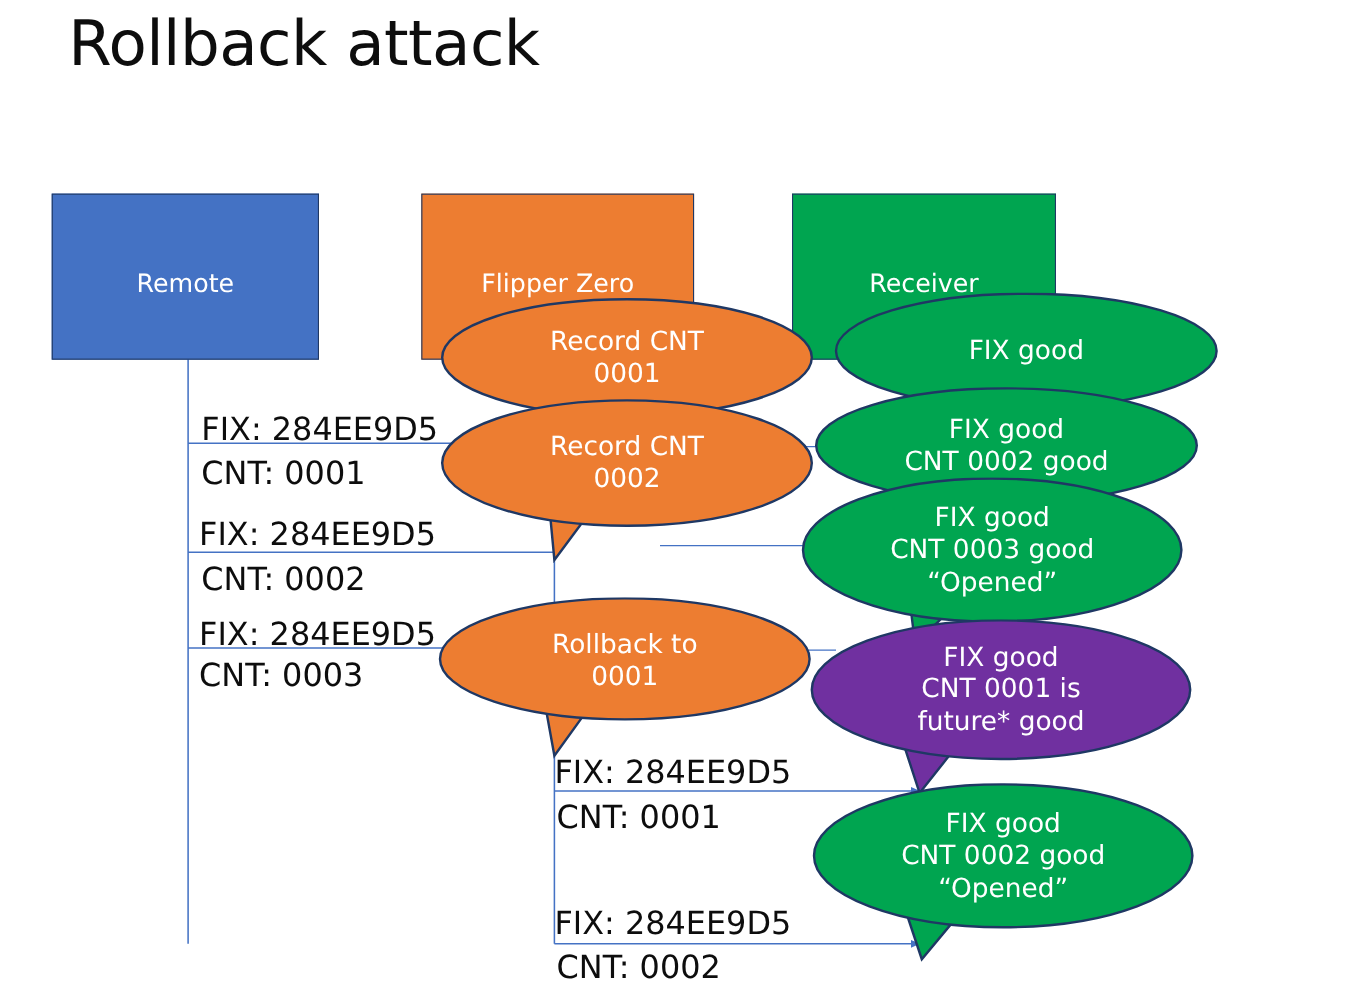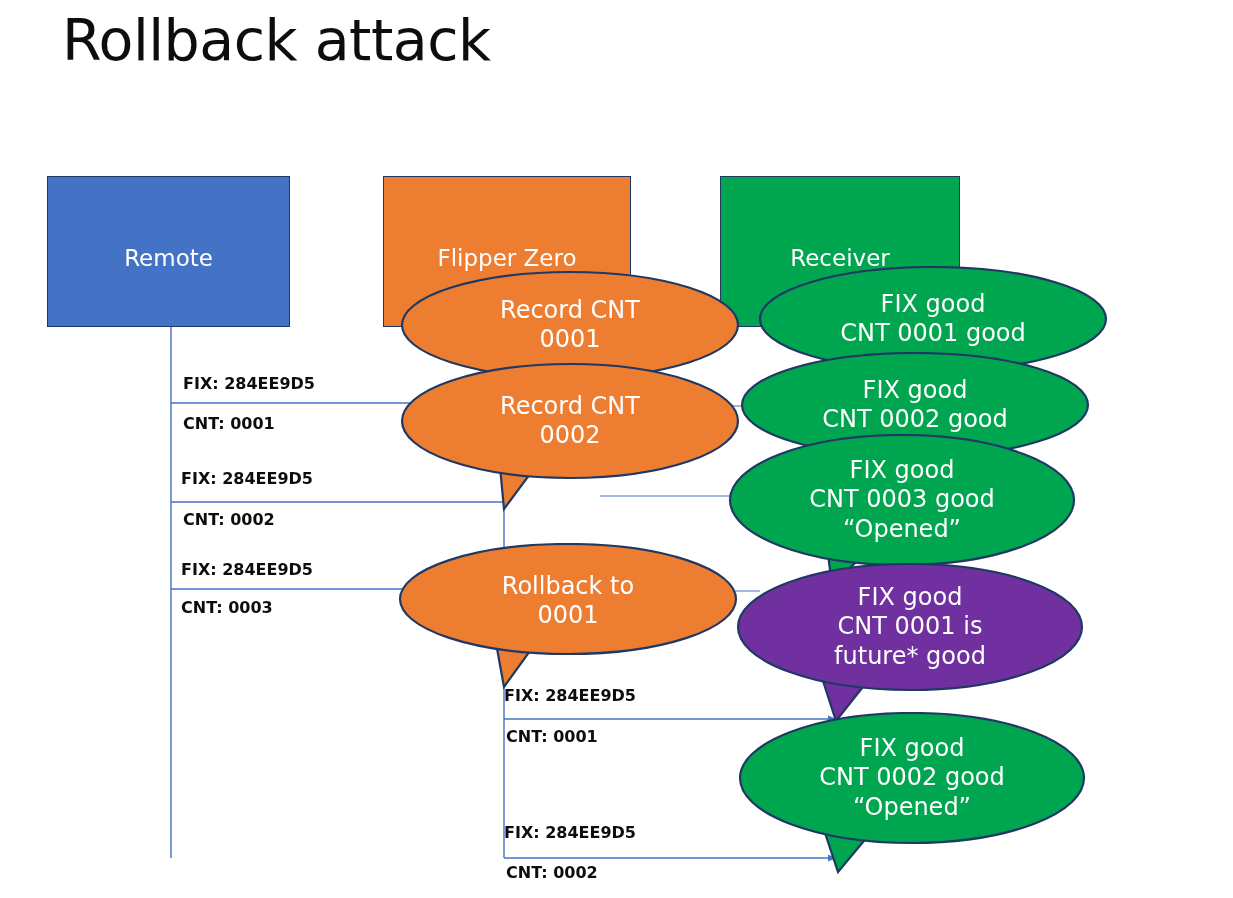--- a/index.html
+++ b/index.html
@@ -68,26 +68,25 @@
     text-align:center;
     font-family:"DejaVu Sans", sans-serif;
     pointer-events:none;
     white-space:nowrap;
   }
   .callout.tall .ctext{padding-bottom:6px;}
 
   
   .msg-label{
     position:absolute;
-    font-size:16px;
+    font-size:29px;
     color:#0d0d0d;
     white-space:nowrap;
     font-family:"DejaVu Sans", sans-serif;
     line-height:1.1;
-    font-weight:bold;
   }
 </style>
 </head>
 <body>
 
 <div id="stage">
 
   <div class="title">Rollback attack</div>
 
   <svg class="lines" width="1233" height="898" viewBox="0 0 1233 898">
@@ -160,21 +159,20 @@
       <div>0001</div>
     </div>
   </div>
 
   <div class="callout" style="left:758px;top:266px;width:350px;height:106px;">
     <svg class="bubble-svg" width="350" height="120" viewBox="0 0 350 120">
       <ellipse cx="175" cy="53" rx="173" ry="52" fill="#00A550" stroke="#1F3864" stroke-width="2.2"></ellipse>
     </svg>
     <div class="ctext" style="height:106px;">
       <div>FIX good</div>
-      <div>CNT 0001 good</div>
     </div>
   </div>
 
   <div class="callout" style="left:740px;top:352px;width:350px;height:106px;">
     <svg class="bubble-svg" width="350" height="120" viewBox="0 0 350 120">
       <ellipse cx="175" cy="53" rx="173" ry="52" fill="#00A550" stroke="#1F3864" stroke-width="2.2"></ellipse>
     </svg>
     <div class="ctext" style="height:106px;">
       <div>FIX good</div>
       <div>CNT 0002 good</div>

